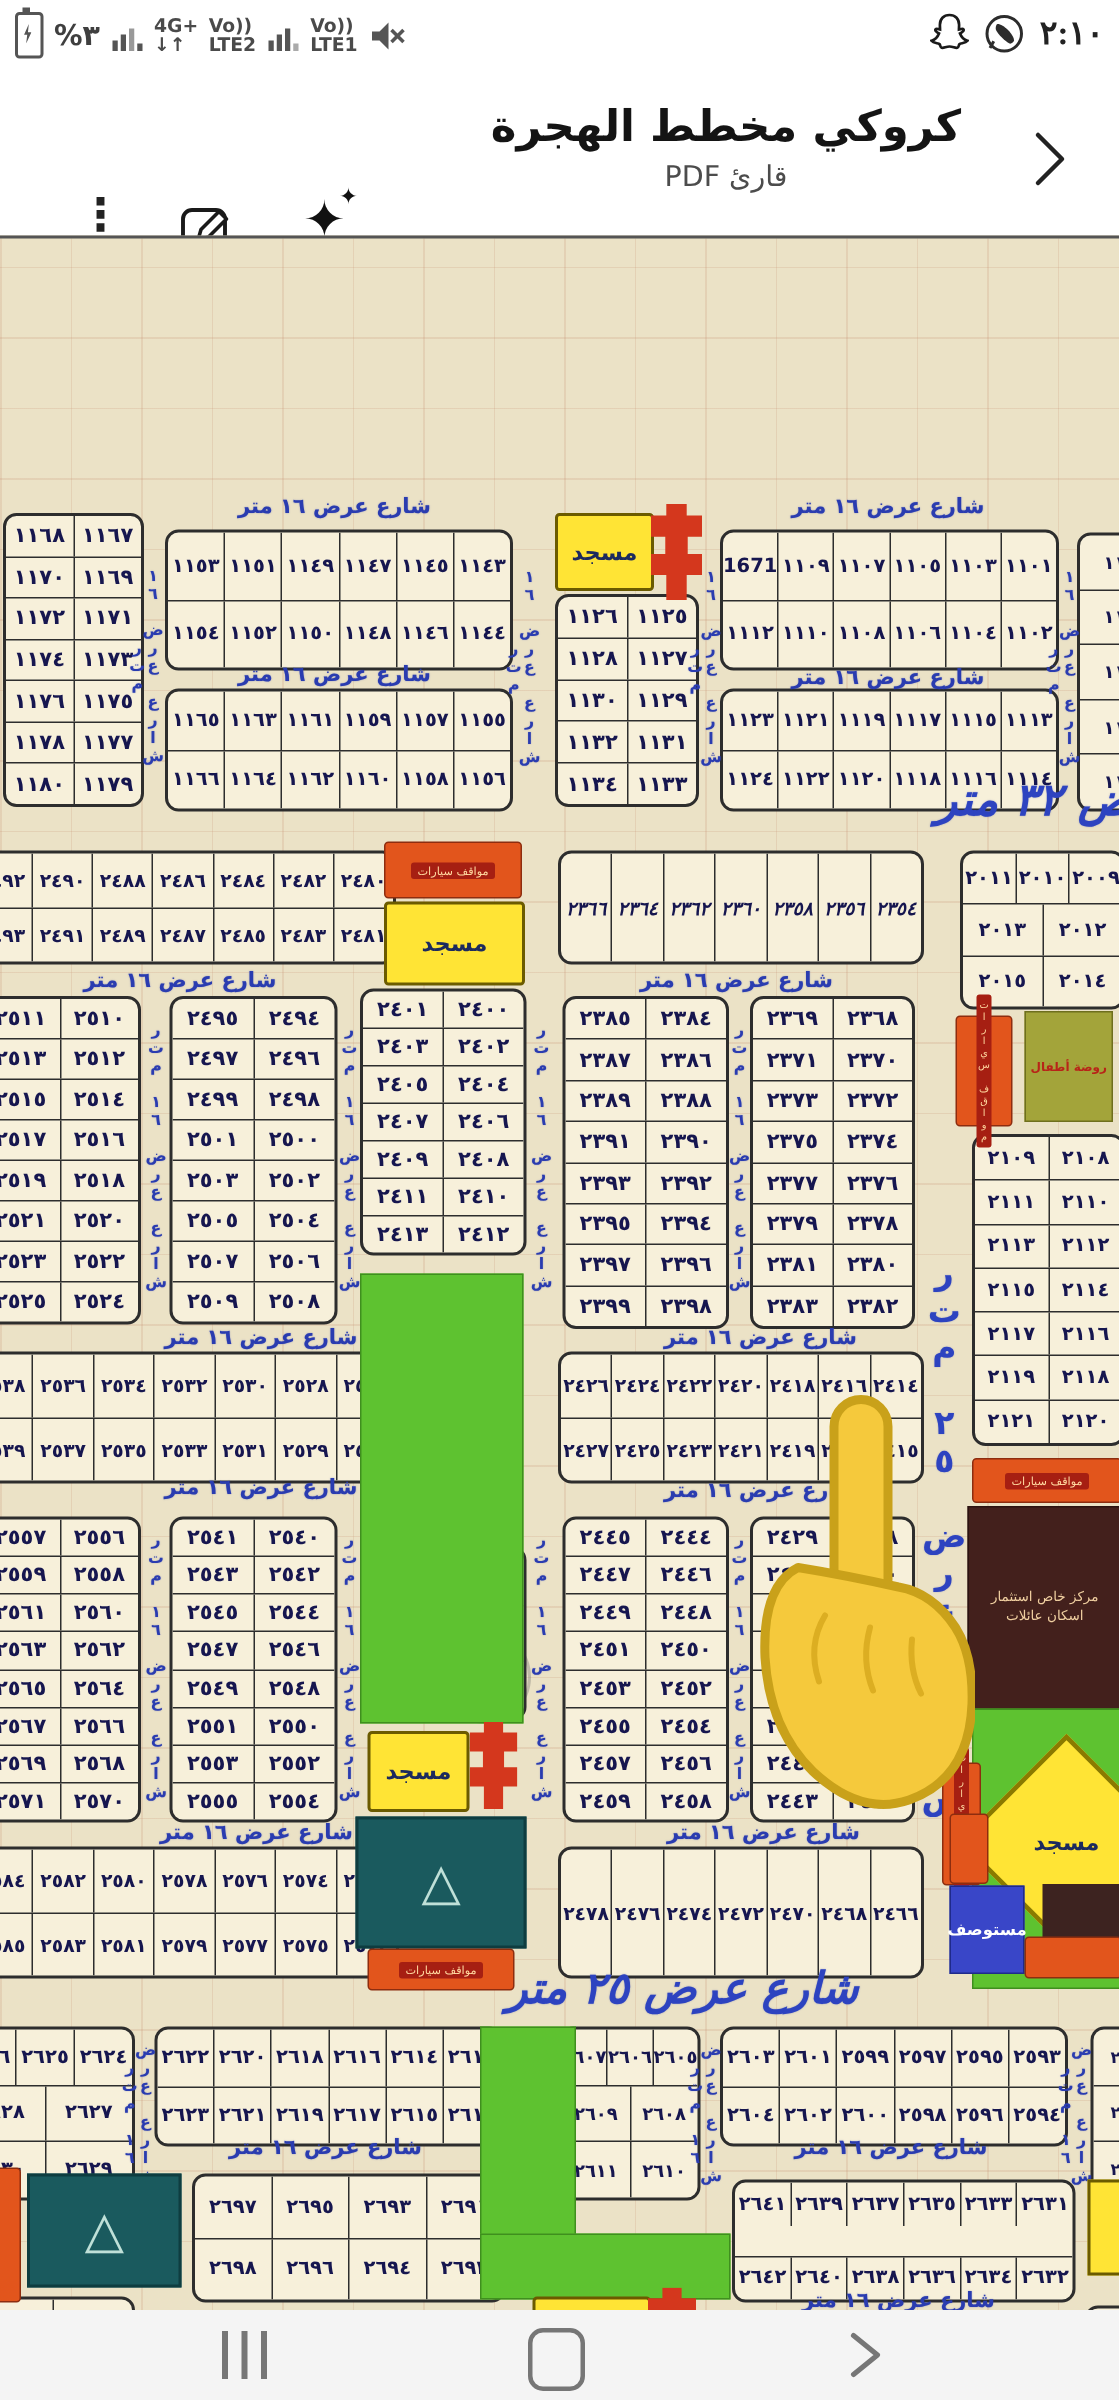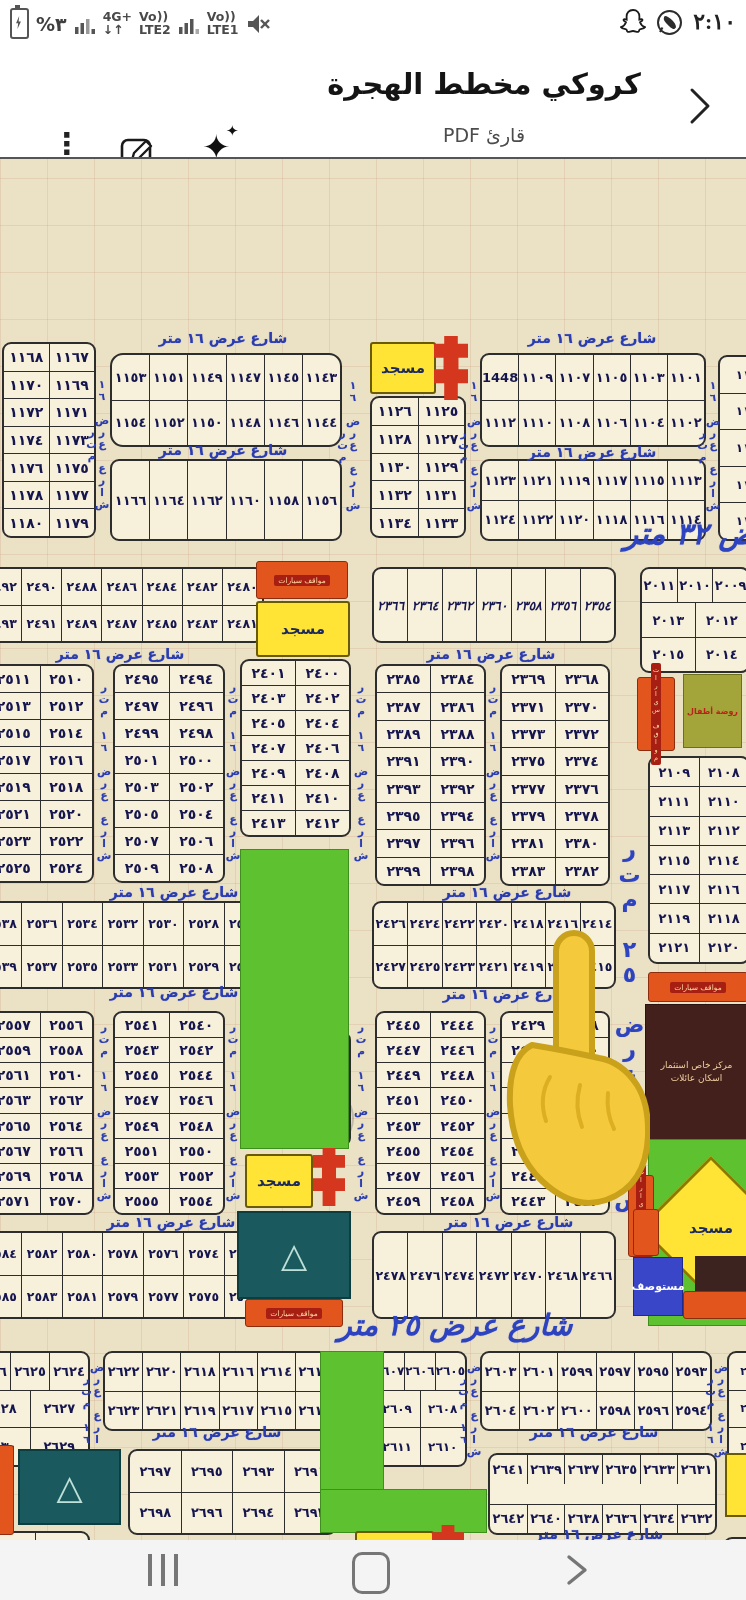--- a/index.html
+++ b/index.html
@@ -14,21 +14,21 @@
   .bolt{position:absolute;left:3px;top:6px;width:7px;height:13px;background:#555;
         clip-path:polygon(60% 0,15% 55%,45% 55%,35% 100%,85% 42%,52% 42%);}
   .pct{font-size:19px;font-weight:bold;color:#3f3f3f;}
   .netcol{display:flex;flex-direction:column;line-height:1;font-size:12.5px;font-weight:bold;color:#4a4a4a;}
   .netcol span{display:block;}
   .time{font-size:22px;font-weight:bold;color:#222;font-family:Liberation Serif, serif;}
   
   .header{position:absolute;top:48px;left:0;width:746px;height:109px;background:#fff;border-bottom:1px solid #e3e0d8;}
   .titlebox{position:absolute;right:92px;top:18px;width:340px;text-align:center;}
   .title{font-size:29px;font-weight:bold;color:#141414;line-height:1.3;}
-  .subtitle{font-size:19px;color:#4c4c4c;margin-top:20px;}
+  .subtitle{font-size:19px;color:#4c4c4c;margin-top:3px;}
   .backbtn{position:absolute;right:26px;top:36px;width:40px;height:44px;cursor:pointer;}
   .menu-dots{position:absolute;left:52px;top:78px;font-size:30px;font-weight:bold;color:#222;letter-spacing:0;}
   .edit-btn{position:absolute;left:118px;top:84px;width:40px;height:40px;}
   .spark{position:absolute;left:202px;top:82px;font-size:34px;color:#111;line-height:1;}
   .spark i{position:absolute;left:24px;top:-6px;font-size:15px;font-style:normal;}
   
   .map{position:absolute;top:157px;left:0;width:746px;height:1383px;overflow:hidden;
        background:
         repeating-linear-gradient(90deg, rgba(196,140,110,.20) 0 1px, transparent 1px 47px),
         repeating-linear-gradient(0deg, rgba(196,140,110,.20) 0 1px, transparent 1px 47px),
@@ -179,40 +179,48 @@
       </div>
       <div class="brow">
         <div class="cell">١١٧٨</div>
         <div class="cell">١١٧٧</div>
       </div>
       <div class="brow">
         <div class="cell">١١٨٠</div>
         <div class="cell">١١٧٩</div>
       </div>
     </div>
-    <div class="block" style="left: 110px; top: 194px; width: 228px; height: 90px; font-size: 13px; border-radius: 13px;">
+    <div class="block" style="left: 110px; top: 194px; width: 228px; height: 90px; font-size: 13px;">
       <div class="brow">
         <div class="cell">١١٥٣</div>
         <div class="cell">١١٥١</div>
         <div class="cell">١١٤٩</div>
         <div class="cell">١١٤٧</div>
         <div class="cell">١١٤٥</div>
         <div class="cell">١١٤٣</div>
       </div>
       <div class="brow">
         <div class="cell">١١٥٤</div>
         <div class="cell">١١٥٢</div>
         <div class="cell">١١٥٠</div>
         <div class="cell">١١٤٨</div>
         <div class="cell">١١٤٦</div>
         <div class="cell">١١٤٤</div>
       </div>
     </div>
     <div class="block" style="left: 110px; top: 300px; width: 228px; height: 78px; font-size: 13px;">
       <div class="brow">
+        <div class="cell">١١٦٥</div>
+        <div class="cell">١١٦٣</div>
+        <div class="cell">١١٦١</div>
+        <div class="cell">١١٥٩</div>
+        <div class="cell">١١٥٧</div>
+        <div class="cell">١١٥٥</div>
+      </div>
+      <div class="brow">
         <div class="cell">١١٦٦</div>
         <div class="cell">١١٦٤</div>
         <div class="cell">١١٦٢</div>
         <div class="cell">١١٦٠</div>
         <div class="cell">١١٥٨</div>
         <div class="cell">١١٥٦</div>
       </div>
     </div>
     <div class="block" style="left: 370px; top: 237px; width: 92px; height: 138px;">
       <div class="brow">
@@ -231,21 +239,21 @@
         <div class="cell">١١٣٢</div>
         <div class="cell">١١٣١</div>
       </div>
       <div class="brow">
         <div class="cell">١١٣٤</div>
         <div class="cell">١١٣٣</div>
       </div>
     </div>
     <div class="block" style="left: 480px; top: 194px; width: 222px; height: 90px; font-size: 13px;">
       <div class="brow">
-        <div class="cell">1448</div>
+        <div class="cell">1671</div>
         <div class="cell">١١٠٩</div>
         <div class="cell">١١٠٧</div>
         <div class="cell">١١٠٥</div>
         <div class="cell">١١٠٣</div>
         <div class="cell">١١٠١</div>
       </div>
       <div class="brow">
         <div class="cell">١١١٢</div>
         <div class="cell">١١١٠</div>
         <div class="cell">١١٠٨</div>

